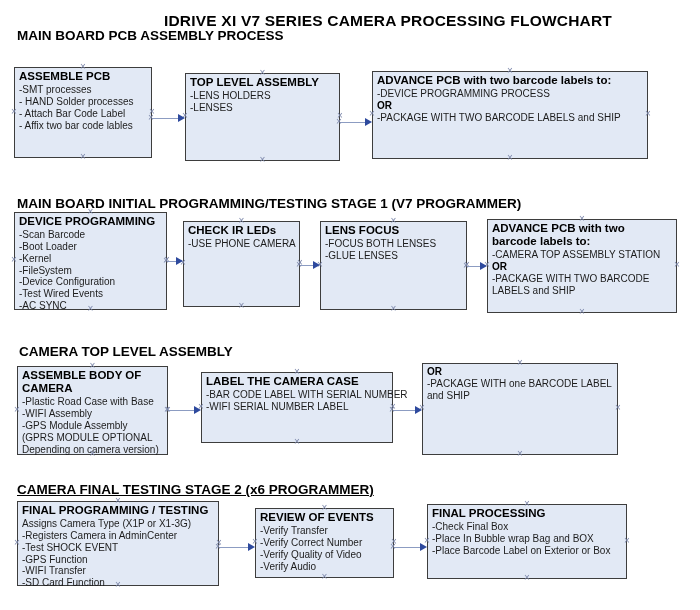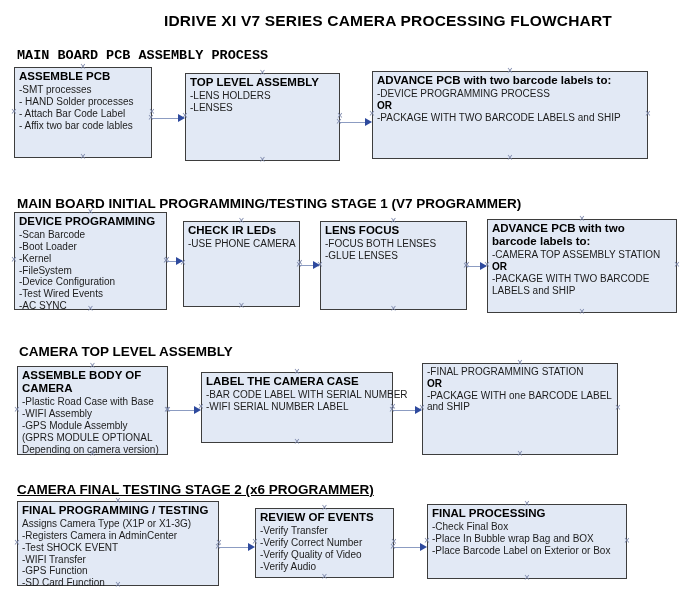--- a/index.html
+++ b/index.html
@@ -37,21 +37,21 @@
     border-left:7px solid #2e4a9e;border-top:4.5px solid transparent;border-bottom:4.5px solid transparent;
   }
   .arrow-src{position:absolute;left:-4px;top:-1px;font-size:10px;line-height:10px;color:#7d88ab;}
 </style>
 </head>
 <body>
 
 <div class="canvas">
   <div class="main-title">IDRIVE XI V7 SERIES CAMERA PROCESSING FLOWCHART</div>
   <div id="diagram">
-      <div class="section-header" style="left: 17px; top: 48px; font-family: Liberation Mono, monospace;">MAIN BOARD PCB ASSEMBLY PROCESS</div>
+      <div class="section-header" style="left: 17px; top: 28px;">MAIN BOARD PCB ASSEMBLY PROCESS</div>
       <div class="flow-box" style="left: 14px; top: 67px; width: 138px; height: 91px;">
         <div class="box-title">ASSEMBLE PCB</div>
         <div class="box-line">-SMT processes</div>
         <div class="box-line">- HAND Solder processes</div>
         <div class="box-line">- Attach Bar Code Label</div>
         <div class="box-line">- Affix two bar code lables</div>
         <span class="mark m-top">×</span>
         <span class="mark m-bottom">×</span>
         <span class="mark m-left">×</span>
         <span class="mark m-right">×</span>
@@ -158,21 +158,20 @@
       <div class="flow-box" style="left: 201px; top: 372px; width: 192px; height: 71px;">
         <div class="box-title">LABEL THE CAMERA CASE</div>
         <div class="box-line">-BAR CODE LABEL WITH SERIAL NUMBER</div>
         <div class="box-line">-WIFI SERIAL NUMBER LABEL</div>
         <span class="mark m-top">×</span>
         <span class="mark m-bottom">×</span>
         <span class="mark m-left">×</span>
         <span class="mark m-right">×</span>
       </div>
       <div class="flow-box" style="left: 422px; top: 363px; width: 196px; height: 92px;">
-        <div class="box-line">-FINAL PROGRAMMING STATION</div>
         <div class="box-line or">OR</div>
         <div class="box-line wrap">-PACKAGE WITH one BARCODE LABEL and SHIP</div>
         <span class="mark m-top">×</span>
         <span class="mark m-bottom">×</span>
         <span class="mark m-left">×</span>
         <span class="mark m-right">×</span>
       </div>
       <div class="arrow" style="left: 168px; top: 406px; width: 33px;">
         <span class="arrow-line"></span>
         <span class="arrow-head"></span>
@@ -182,22 +181,22 @@
         <span class="arrow-line"></span>
         <span class="arrow-head"></span>
         <span class="arrow-src">×</span>
       </div>
       <div class="section-header" style="left: 17px; top: 482px; text-decoration: underline;">CAMERA FINAL TESTING STAGE 2 (x6 PROGRAMMER)</div>
       <div class="flow-box" style="left: 17px; top: 501px; width: 202px; height: 85px;">
         <div class="box-title">FINAL PROGRAMMING / TESTING</div>
         <div class="box-line">Assigns Camera Type (X1P or X1-3G)</div>
         <div class="box-line">-Registers Camera in AdminCenter</div>
         <div class="box-line">-Test SHOCK EVENT</div>
+        <div class="box-line">-GPS Function</div>
         <div class="box-line">-WIFI Transfer</div>
-        <div class="box-line">-GPS Function</div>
         <div class="box-line">-SD Card Function</div>
         <span class="mark m-top">×</span>
         <span class="mark m-bottom">×</span>
         <span class="mark m-left">×</span>
         <span class="mark m-right">×</span>
       </div>
       <div class="flow-box" style="left: 255px; top: 508px; width: 139px; height: 70px;">
         <div class="box-title">REVIEW OF EVENTS</div>
         <div class="box-line">-Verify Transfer</div>
         <div class="box-line">-Verify Correct Number</div>

